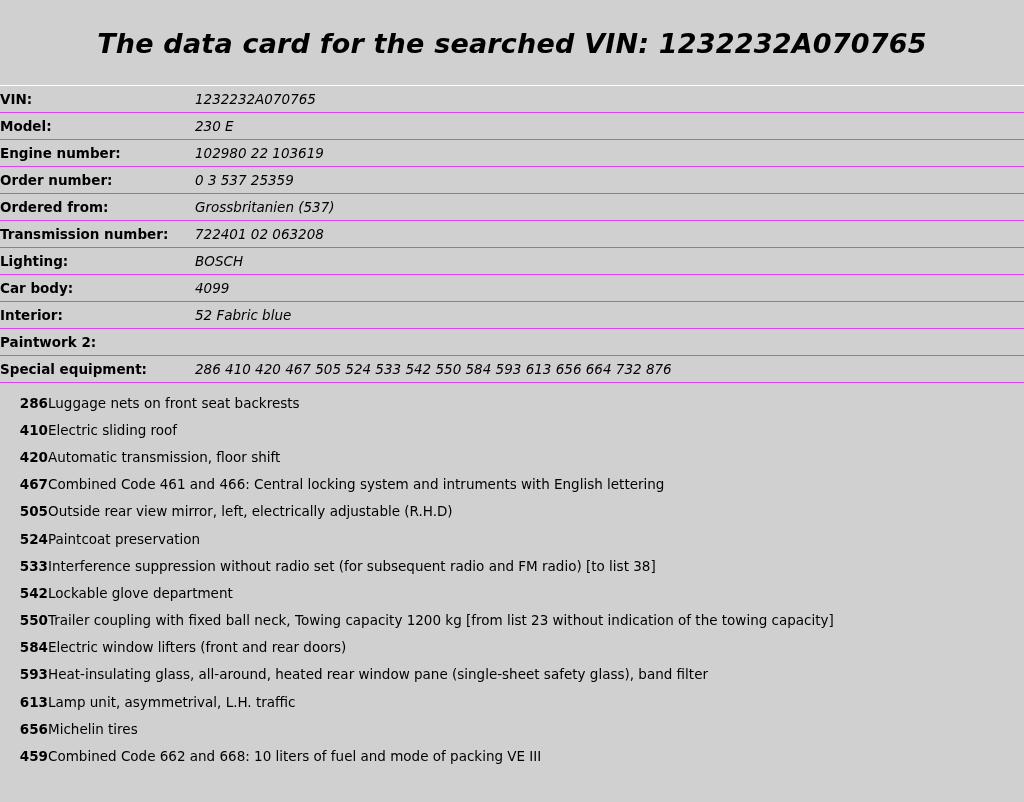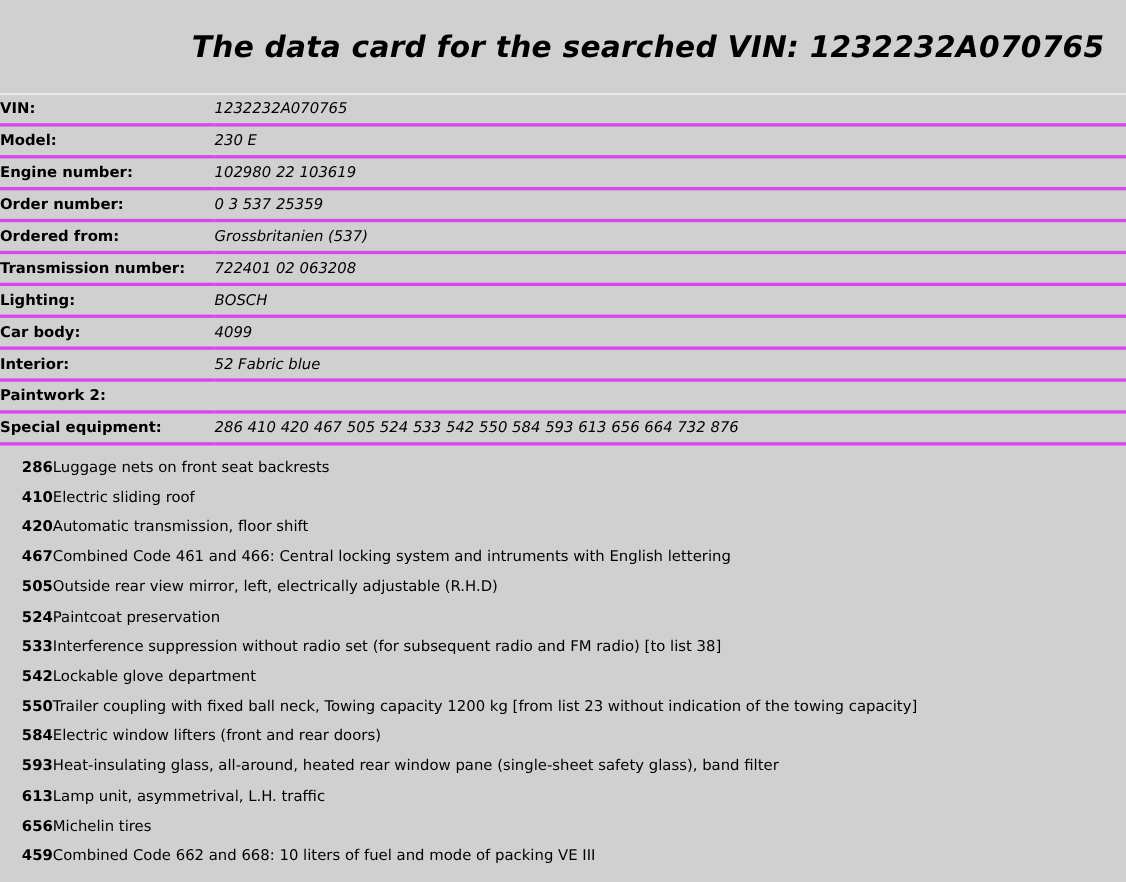--- a/index.html
+++ b/index.html
@@ -14,38 +14,38 @@
   }
   .page {
     width: 1024px;
     height: 802px;
     background: #d0d0d0;
     box-sizing: border-box;
     overflow: hidden;
     position: relative;
   }
   .title {
-    text-align: right;
+    text-align: center;
     font-size: 27px;
     font-weight: bold;
     font-style: italic;
     color: #000000;
     padding: 28px 20px 26px 20px;
     letter-spacing: 0.2px;
     font-family: "DejaVu Sans", "Liberation Sans", sans-serif;
   }
   table.data {
     width: 100%;
     border-collapse: collapse;
     font-size: 13.5px;
     color: #000000;
   }
   table.data tr {
     border-top: 1px solid #ffffff;
-    border-bottom: 3px solid #d946ef;
+    border-bottom: 1px solid #d946ef;
     padding-left: 48px;
   }
   table.data td {
     padding: 5px 0 5px 0;
     vertical-align: top;
   }
   td.label {
     font-weight: bold;
     width: 195px;
     padding-left: 8px;

